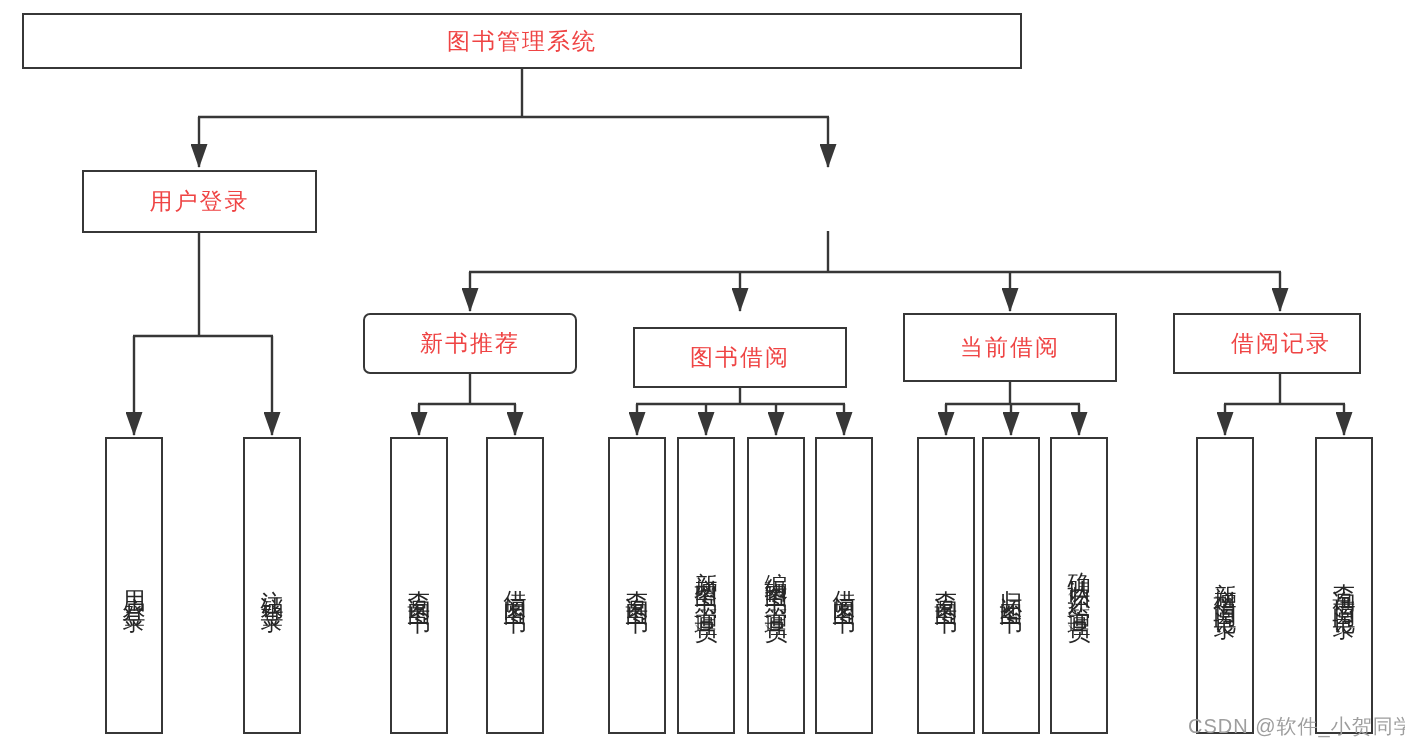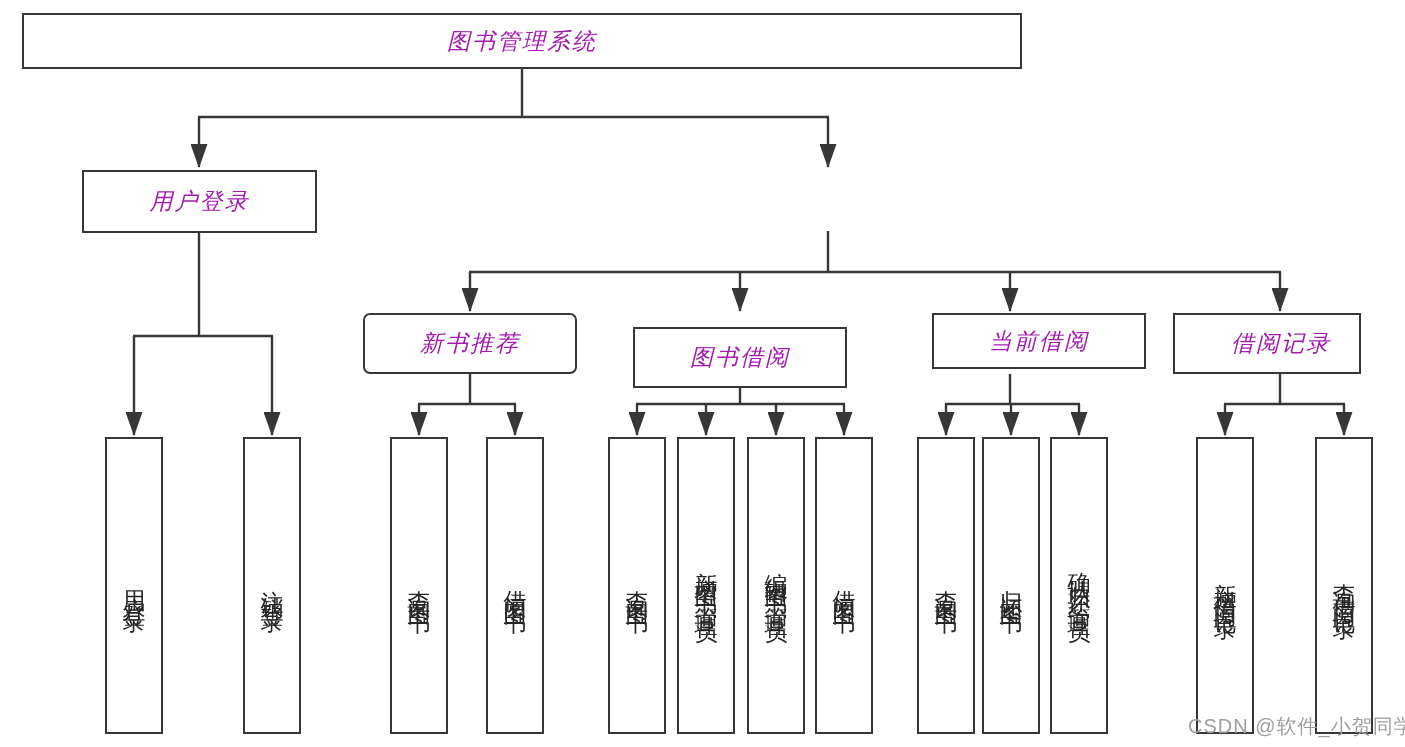--- a/index.html
+++ b/index.html
@@ -22,26 +22,25 @@
     z-index: 0;
   }
   .box {
     position: absolute;
     box-sizing: border-box;
     border: 2.5px solid #373737;
     background: #ffffff;
     display: flex;
     align-items: center;
     justify-content: center;
-    color: #a21caf;
+    color: #ef4444;
     font-size: 23px;
     letter-spacing: 2px;
     z-index: 1;
     white-space: nowrap;
-    font-style: italic;
   }
   .vbox {
     position: absolute;
     box-sizing: border-box;
     border: 2.5px solid #373737;
     background: #ffffff;
     display: flex;
     align-items: center;
     justify-content: center;
     color: #262626;
@@ -56,21 +55,21 @@
     text-orientation: mixed;
     letter-spacing: 7px;
     line-height: 1;
   }
   
   #n-root   { left: 22px;   top: 13px;  width: 1000px; height: 56px; }
   #n-login  { left: 82px;   top: 170px; width: 235px;  height: 63px; }
   #n-mgmt   { left: 710px;  top: 169px; width: 237px;  height: 62px; }
   #n-new    { left: 363px;  top: 313px; width: 214px;  height: 61px; border-radius: 7px; }
   #n-borrow { left: 633px;  top: 313px; width: 214px;  height: 61px; margin-top: 14px; }
-  #n-cur    { left: 932px;  top: 313px; width: 214px;  height: 56px; }
+  #n-cur    { left: 903px;  top: 313px; width: 214px;  height: 69px; }
   #n-rec    { left: 1173px; top: 313px; width: 188px;  height: 61px; padding-left: 28px; }
   
   #l-1  { left: 105px;  }
   #l-2  { left: 243px;  }
   #l-3  { left: 390px;  }
   #l-4  { left: 486px;  }
   #l-5  { left: 608px;  }
   #l-6  { left: 677px;  }
   #l-7  { left: 747px;  }
   #l-8  { left: 815px;  }

